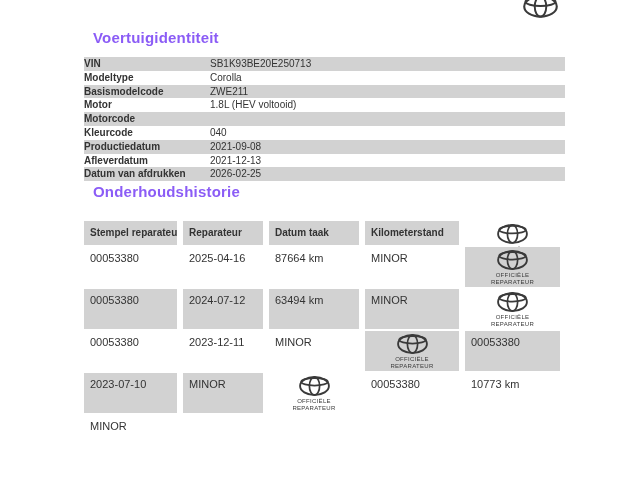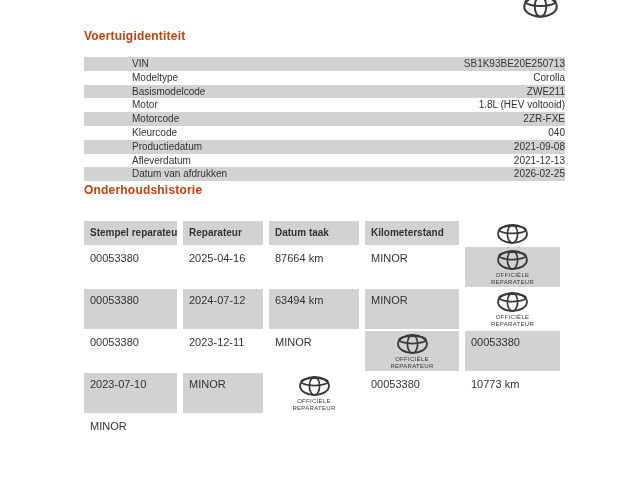--- a/index.html
+++ b/index.html
@@ -20,25 +20,25 @@
     left: 523px;
     top: -5px;
     width: 35px;
     height: 23px;
   }
   .top-logo svg { display: block; width: 100%; height: 100%; }
 
   
   .section-title {
     position: absolute;
-    left: 84px;
+    left: 93px;
     margin: 0;
-    font-size: 12px;
+    font-size: 15px;
     font-weight: bold;
-    color: #c2410c;
+    color: #8b5cf6;
     letter-spacing: 0.2px;
   }
   #identity-title { top: 29px; }
   #history-title  { top: 183px; }
 
   
   .identity-table {
     position: absolute;
     left: 84px;
     top: 57px;
@@ -47,25 +47,24 @@
   .id-row {
     display: flex;
     height: 13.8px;
     line-height: 13.8px;
     font-size: 10px;
     color: #333333;
   }
   .id-row.shaded { background: #d2d2d2; }
   .id-label {
     width: 126px;
-    font-weight: normal;
-    white-space: nowrap;
-    margin-left: 48px;
-  }
-  .id-value { flex: 1; white-space: nowrap; text-align: right; }
+    font-weight: bold;
+    white-space: nowrap;
+  }
+  .id-value { flex: 1; white-space: nowrap; }
 
   
   .service-grid {
     position: absolute;
     left: 84px;
     top: 221px;
     display: grid;
     grid-template-columns: 93px 80px 90px 94px 95px;
     grid-template-rows: 24px repeat(5, 40px);
     column-gap: 6px;
@@ -145,21 +144,20 @@
     <div class="id-row shaded">
       <span class="id-label">Basismodelcode</span>
       <span class="id-value">ZWE211</span>
     </div>
     <div class="id-row">
       <span class="id-label">Motor</span>
       <span class="id-value">1.8L (HEV voltooid)</span>
     </div>
     <div class="id-row shaded">
       <span class="id-label">Motorcode</span>
-      <span class="id-value">2ZR-FXE</span>
     </div>
     <div class="id-row">
       <span class="id-label">Kleurcode</span>
       <span class="id-value">040</span>
     </div>
     <div class="id-row shaded">
       <span class="id-label">Productiedatum</span>
       <span class="id-value">2021-09-08</span>
     </div>
     <div class="id-row">

